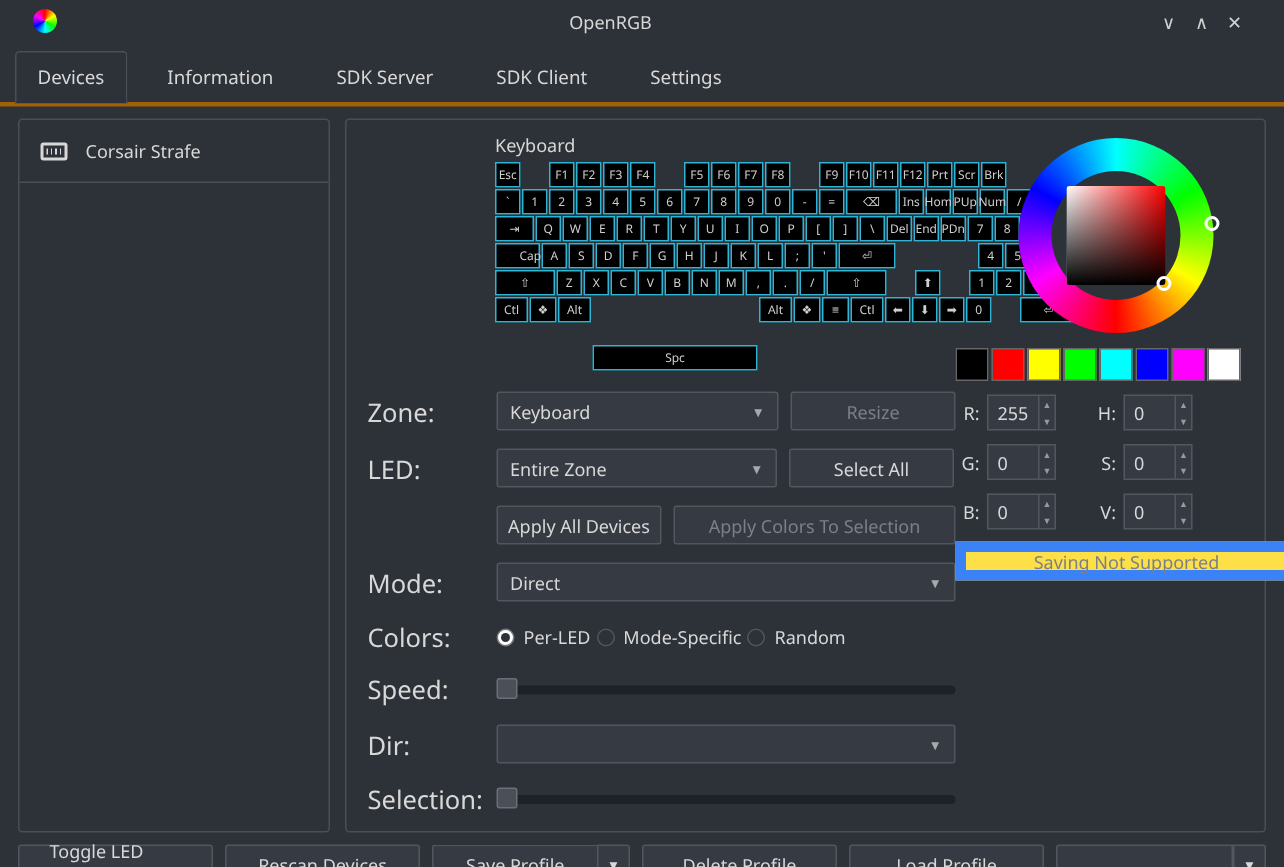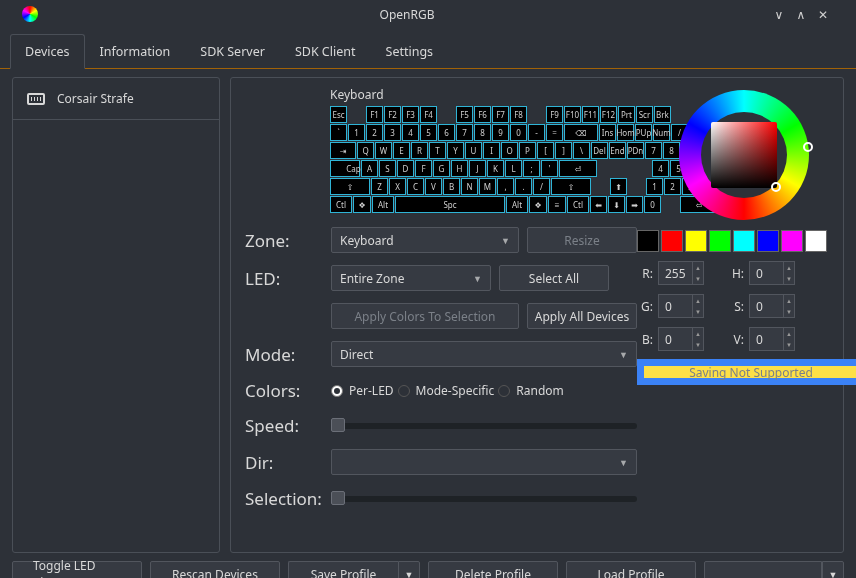--- a/index.html
+++ b/index.html
@@ -1,21 +1,21 @@
 <!DOCTYPE html>
 <html><head>
 <meta charset="utf-8">
 <style>
 *{box-sizing:border-box;margin:0;padding:0;font-family:"Segoe UI","Noto Sans",Arial,sans-serif;font-size:12px;color:#d8d8d8;user-select:none}
 body{background:#2d3138;width:856px;height:578px;overflow:hidden}
 .titlebar{height:28px;display:flex;align-items:center;padding:0 22px;background:#2d3138}
 .titlebar .logo{width:16px;height:16px;border-radius:50%;background:conic-gradient(#f00,#ff0,#0f0,#0ff,#00f,#f0f,#f00);margin-right:8px}
 .titlebar .title{flex:1;text-align:center;color:#d8d8d8;font-size:12px}
 .titlebar .wbtn{width:22px;height:22px;display:flex;align-items:center;justify-content:center;color:#d0d0d0;cursor:pointer}
-.tabs{display:flex;gap:0;padding:6px 10px 0 10px;border-bottom:1px solid #a16207}
+.tabs{display:flex;gap:12px;padding:6px 10px 0 10px;border-bottom:3px solid #a16207}
 .tab{padding:8px 14px;color:#d8d8d8;background:transparent;border:1px solid transparent;border-bottom:none;cursor:pointer;font-size:12.5px}
 .tab.active{background:#2d3138;border-color:#4a4f57;border-bottom:1px solid #2d3138;margin-bottom:-1px;border-radius:3px 3px 0 0}
 .main{display:flex;padding:8px 12px 0 12px;gap:10px;height:484px}
 .devlist{width:208px;border:1px solid #4a4f57;border-radius:3px;background:#2d3138}
 .devitem{display:flex;align-items:center;padding:12px 14px;border-bottom:1px solid #4a4f57;cursor:pointer;gap:12px}
 .devicon{width:18px;height:12px;border:2px solid #d8d8d8;border-radius:2px;position:relative}
 .devicon::after{content:"";position:absolute;inset:2px;background:repeating-linear-gradient(90deg,#d8d8d8 0,#d8d8d8 1px,transparent 1px,transparent 3px)}
 .panel{flex:1;border:1px solid #4a4f57;border-radius:3px;padding:8px 14px 10px 14px;position:relative}
 .kbd-label{font-size:12px;margin-left:85px;margin-bottom:3px}
 .kbd{margin-left:85px;width:416px}
@@ -202,21 +202,21 @@
           <div class="key sp" style="width: 17px;"></div>
           <div class="key">1</div>
           <div class="key">2</div>
           <div class="key">3</div>
           <div class="key sp" style="width: 17px;"></div>
         </div>
         <div class="krow">
           <div class="key" style="width: 22px;">Ctl</div>
           <div class="key" style="width: 18px;">❖</div>
           <div class="key" style="width: 22px;">Alt</div>
-          <div class="key" style="width: 110px;">Spc</div>
+          <div class="key" style="width: 110px; margin-top: 32px;">Spc</div>
           <div class="key" style="width: 22px;">Alt</div>
           <div class="key" style="width: 18px;">❖</div>
           <div class="key" style="width: 18px;">≡</div>
           <div class="key" style="width: 22px;">Ctl</div>
           <div class="key">⬅</div>
           <div class="key">⬇</div>
           <div class="key">➡</div>
           <div class="key">0</div>
           <div class="key sp" style="width: 17px;"></div>
           <div class="key" style="width: 38px;">⏎</div>
@@ -311,31 +311,31 @@
       <div class="row">
         <div class="sel dis" style="width:188px">
             <span>Keyboard</span>
             <span class="arr">▼</span>
           </div>
         <div class="btn dis" style="width:110px">Resize</div>
       </div>
 
       <div class="lbl">LED:</div>
       <div class="row">
-        <div class="sel" style="width:160px">
+        <div class="sel" style="width:187px">
             <span>Entire Zone</span>
             <span class="arr">▼</span>
           </div>
         <div class="btn" style="width:110px">Select All</div>
       </div>
 
       <div></div>
       <div class="row">
+        <div class="btn" style="width:110px;padding:0 4px">Apply All Devices</div>
         <div class="btn dis" style="width:188px">Apply Colors To Selection</div>
-        <div class="btn" style="width:110px;padding:0 4px">Apply All Devices</div>
       </div>
 
       <div class="lbl">Mode:</div>
       <div class="row">
           <div class="sel" style="width:306px">
             <span>Direct</span>
             <span class="arr">▼</span>
           </div>
         </div>
 

